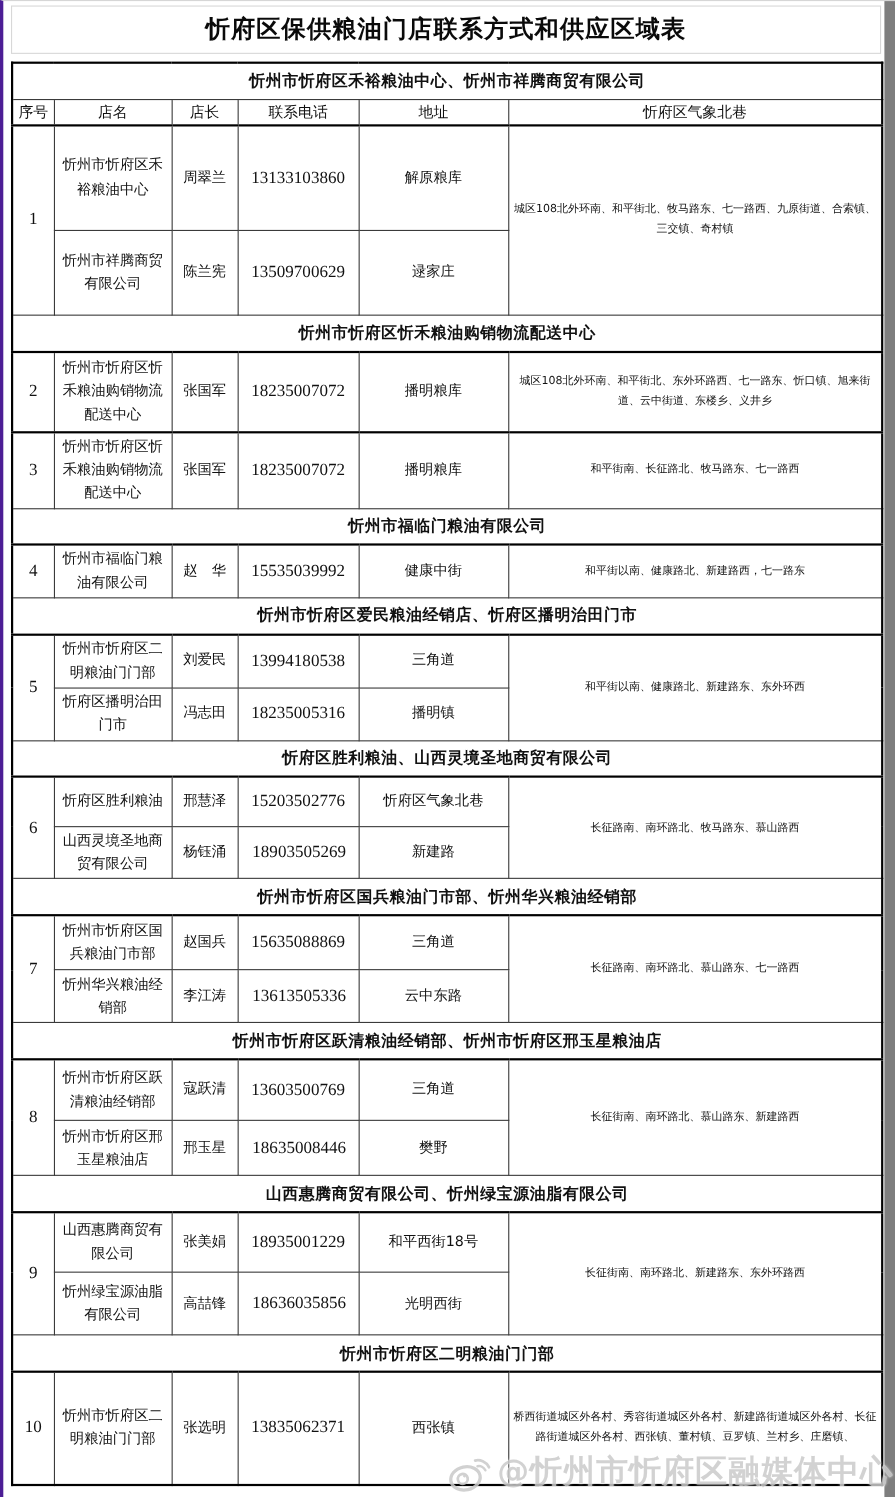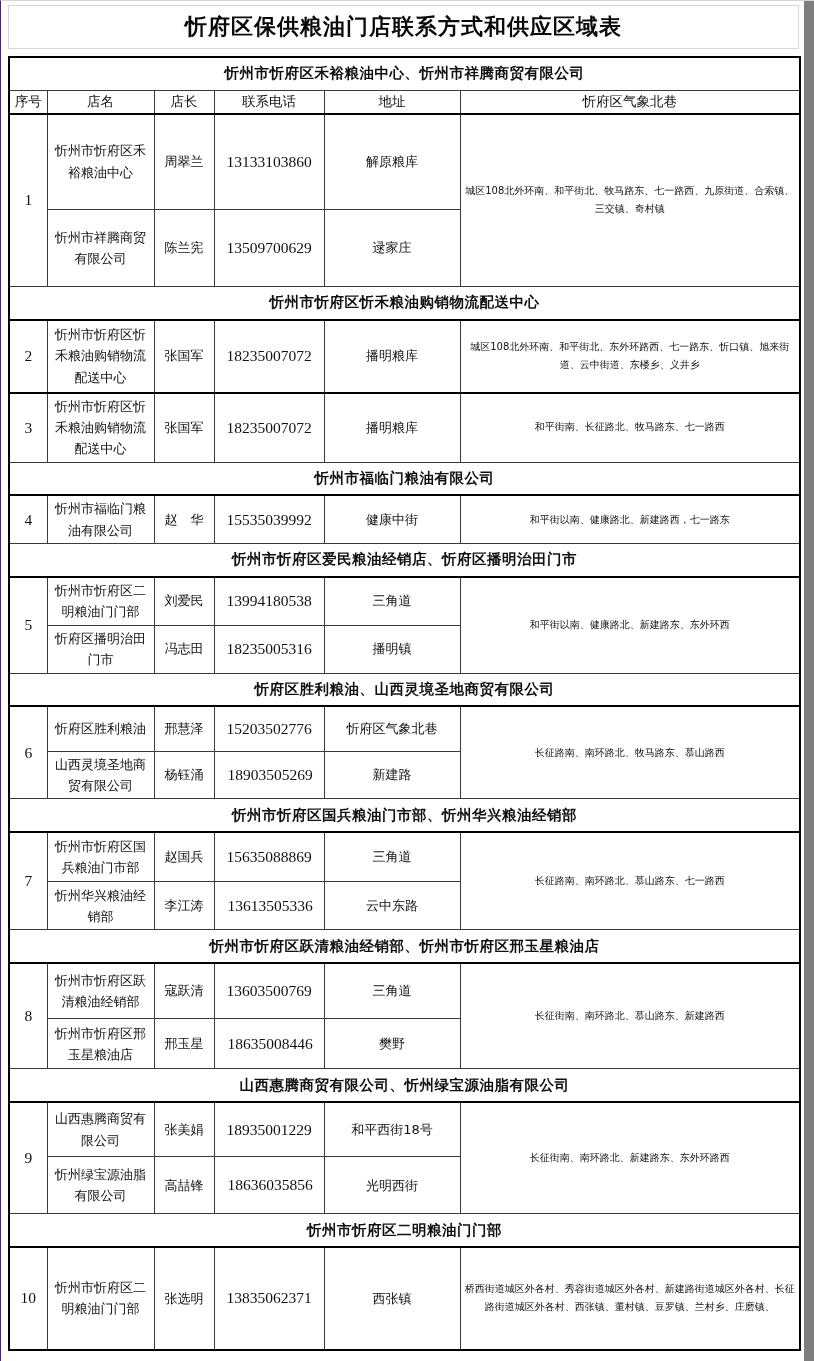--- a/index.html
+++ b/index.html
@@ -1,20 +1,20 @@
 <!DOCTYPE html>
 <html><head>
 <meta charset="utf-8">
 <style>
   * { margin:0; padding:0; box-sizing:border-box; }
   html,body { background:#ffffff; }
   .page {
     position:relative; width:814px; height:1361px; background:#ffffff;
     overflow:hidden; font-family:"DejaVu Sans","Liberation Sans",sans-serif; color:#111;
-    border-left:1px solid #4c1d95; border-top:1px solid #d6d6d6;
+    border-left:3px solid #4c1d95; border-top:1px solid #d6d6d6;
   }
   .edge-right {
     position:absolute; top:0; right:0; width:10px; height:100%; background:#7e7e7e; z-index:1;
   }
   .title {
     position:absolute; left:7px; top:4px; width:791px; height:44px;
     border:1px solid #d8d8d8; background:#fff;
     display:flex; align-items:center; justify-content:center;
     font-size:22px; font-weight:bold; letter-spacing:1px; color:#0a0a0a;
   }
@@ -215,13 +215,23 @@
           <td class="num" rowspan="1">10</td>
           <td class="txt">忻州市忻府区二明粮油门门部</td>
           <td class="txt">张选明</td>
           <td class="num">13835062371</td>
           <td class="txt">西张镇</td>
           <td class="area" rowspan="1">桥西街道城区外各村、秀容街道城区外各村、新建路街道城区外各村、长征路街道城区外各村、西张镇、董村镇、豆罗镇、兰村乡、庄磨镇、</td>
         </tr>
       </tbody>
   </table>
 
+  <div class="watermark">
+    <svg width="44" height="38" viewBox="0 0 44 38" fill="none" xmlns="http://www.w3.org/2000/svg">
+      <ellipse cx="17" cy="24" rx="13.5" ry="10.5" stroke="#c9c9c9" stroke-width="3"></ellipse>
+      <circle cx="14.5" cy="24" r="4.5" stroke="#c9c9c9" stroke-width="2.5"></circle>
+      <circle cx="16.5" cy="21.8" r="1.3" fill="#c9c9c9"></circle>
+      <path d="M29 10 C33.5 9.8 38.5 13 40 18.5" stroke="#c9c9c9" stroke-width="2.6" stroke-linecap="round"></path>
+      <path d="M30 15.5 C32.8 15.4 35.4 17.6 36.2 20.6" stroke="#c9c9c9" stroke-width="2.3" stroke-linecap="round"></path>
+    </svg>
+    <span>@忻州市忻府区融媒体中心</span>
+  </div>
 </div>
 
 </body></html>

